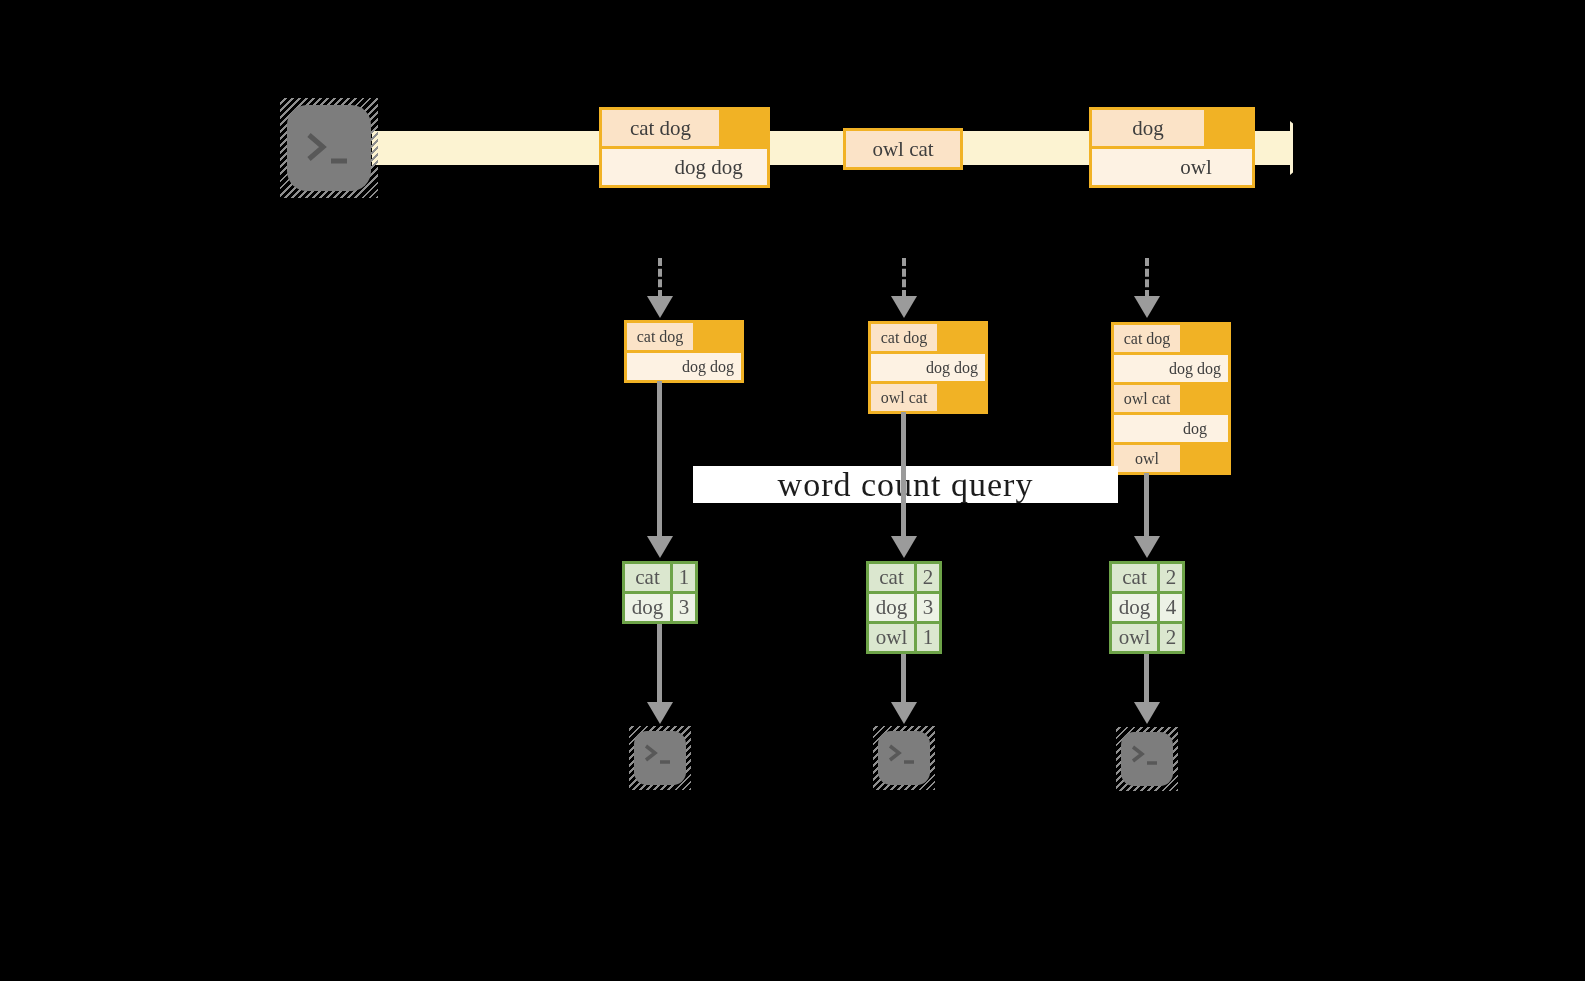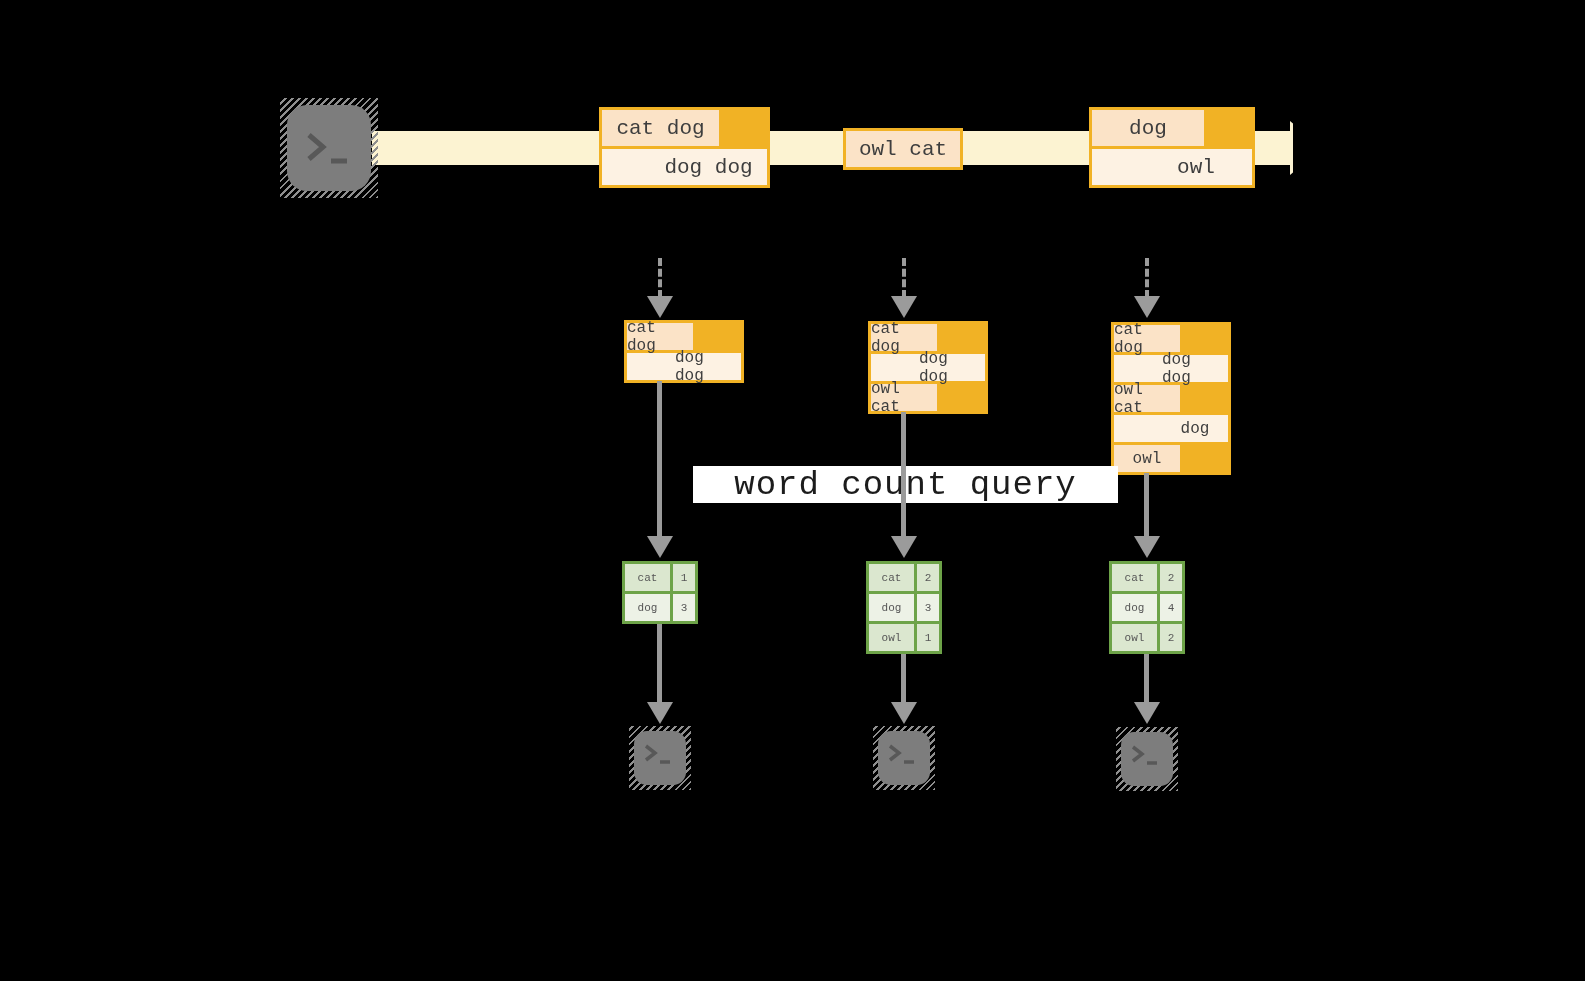--- a/index.html
+++ b/index.html
@@ -1,37 +1,37 @@
 <!DOCTYPE html>
 <html><head>
 <meta charset="utf-8">
 <style>
   html,body{margin:0;padding:0;background:#000;}
   .canvas{position:relative;width:1293px;height:981px;background:#000;
-          font-family:Liberation Mono, monospace;overflow:hidden;}
+          font-family:Liberation Serif, serif;overflow:hidden;}
   .abs{position:absolute;}
 
   
   .band{background:#fcf3d2;}
   .band-head{width:0;height:0;border-top:27px solid transparent;
              border-bottom:27px solid transparent;border-left:33px solid #fcf3d2;}
 
   
   .ostack{display:flex;flex-direction:column;gap:3px;padding:3px;background:#f1b225;box-sizing:content-box;}
   .cell{display:flex;align-items:center;justify-content:center;color:#3e3e3e;}
   .top-cell{width:117px;height:36px;font-size:21px;}
   .top-cell-m{width:114px;height:36px;font-size:21px;}
   .top-cell-r{width:112px;height:36px;font-size:21px;}
   .small-cell{width:66px;height:27px;font-size:16px;}
   .peach{background:#fbe3c7;}
   .cream{background:#fdf2e3;padding-left:48px;}
 
   
   .gtable{display:grid;grid-template-columns:45px 22px;gap:3px;padding:3px;background:#6da348;}
-  .gcell{display:flex;align-items:center;justify-content:center;height:27px;font-size:11px;color:#565656;}
+  .gcell{display:flex;align-items:center;justify-content:center;height:27px;font-size:21px;color:#565656;}
   .ga{background:#dbe7cf;}
   .gb{background:#edf2e6;}
 
   
   .dash-shaft{width:0;border-left:4px dashed #9b9b9b;}
   .solid-shaft{width:5px;background:#9b9b9b;}
   .head-down{width:0;height:0;border-left:13px solid transparent;
              border-right:13px solid transparent;border-top:22px solid #9b9b9b;}
 
   

